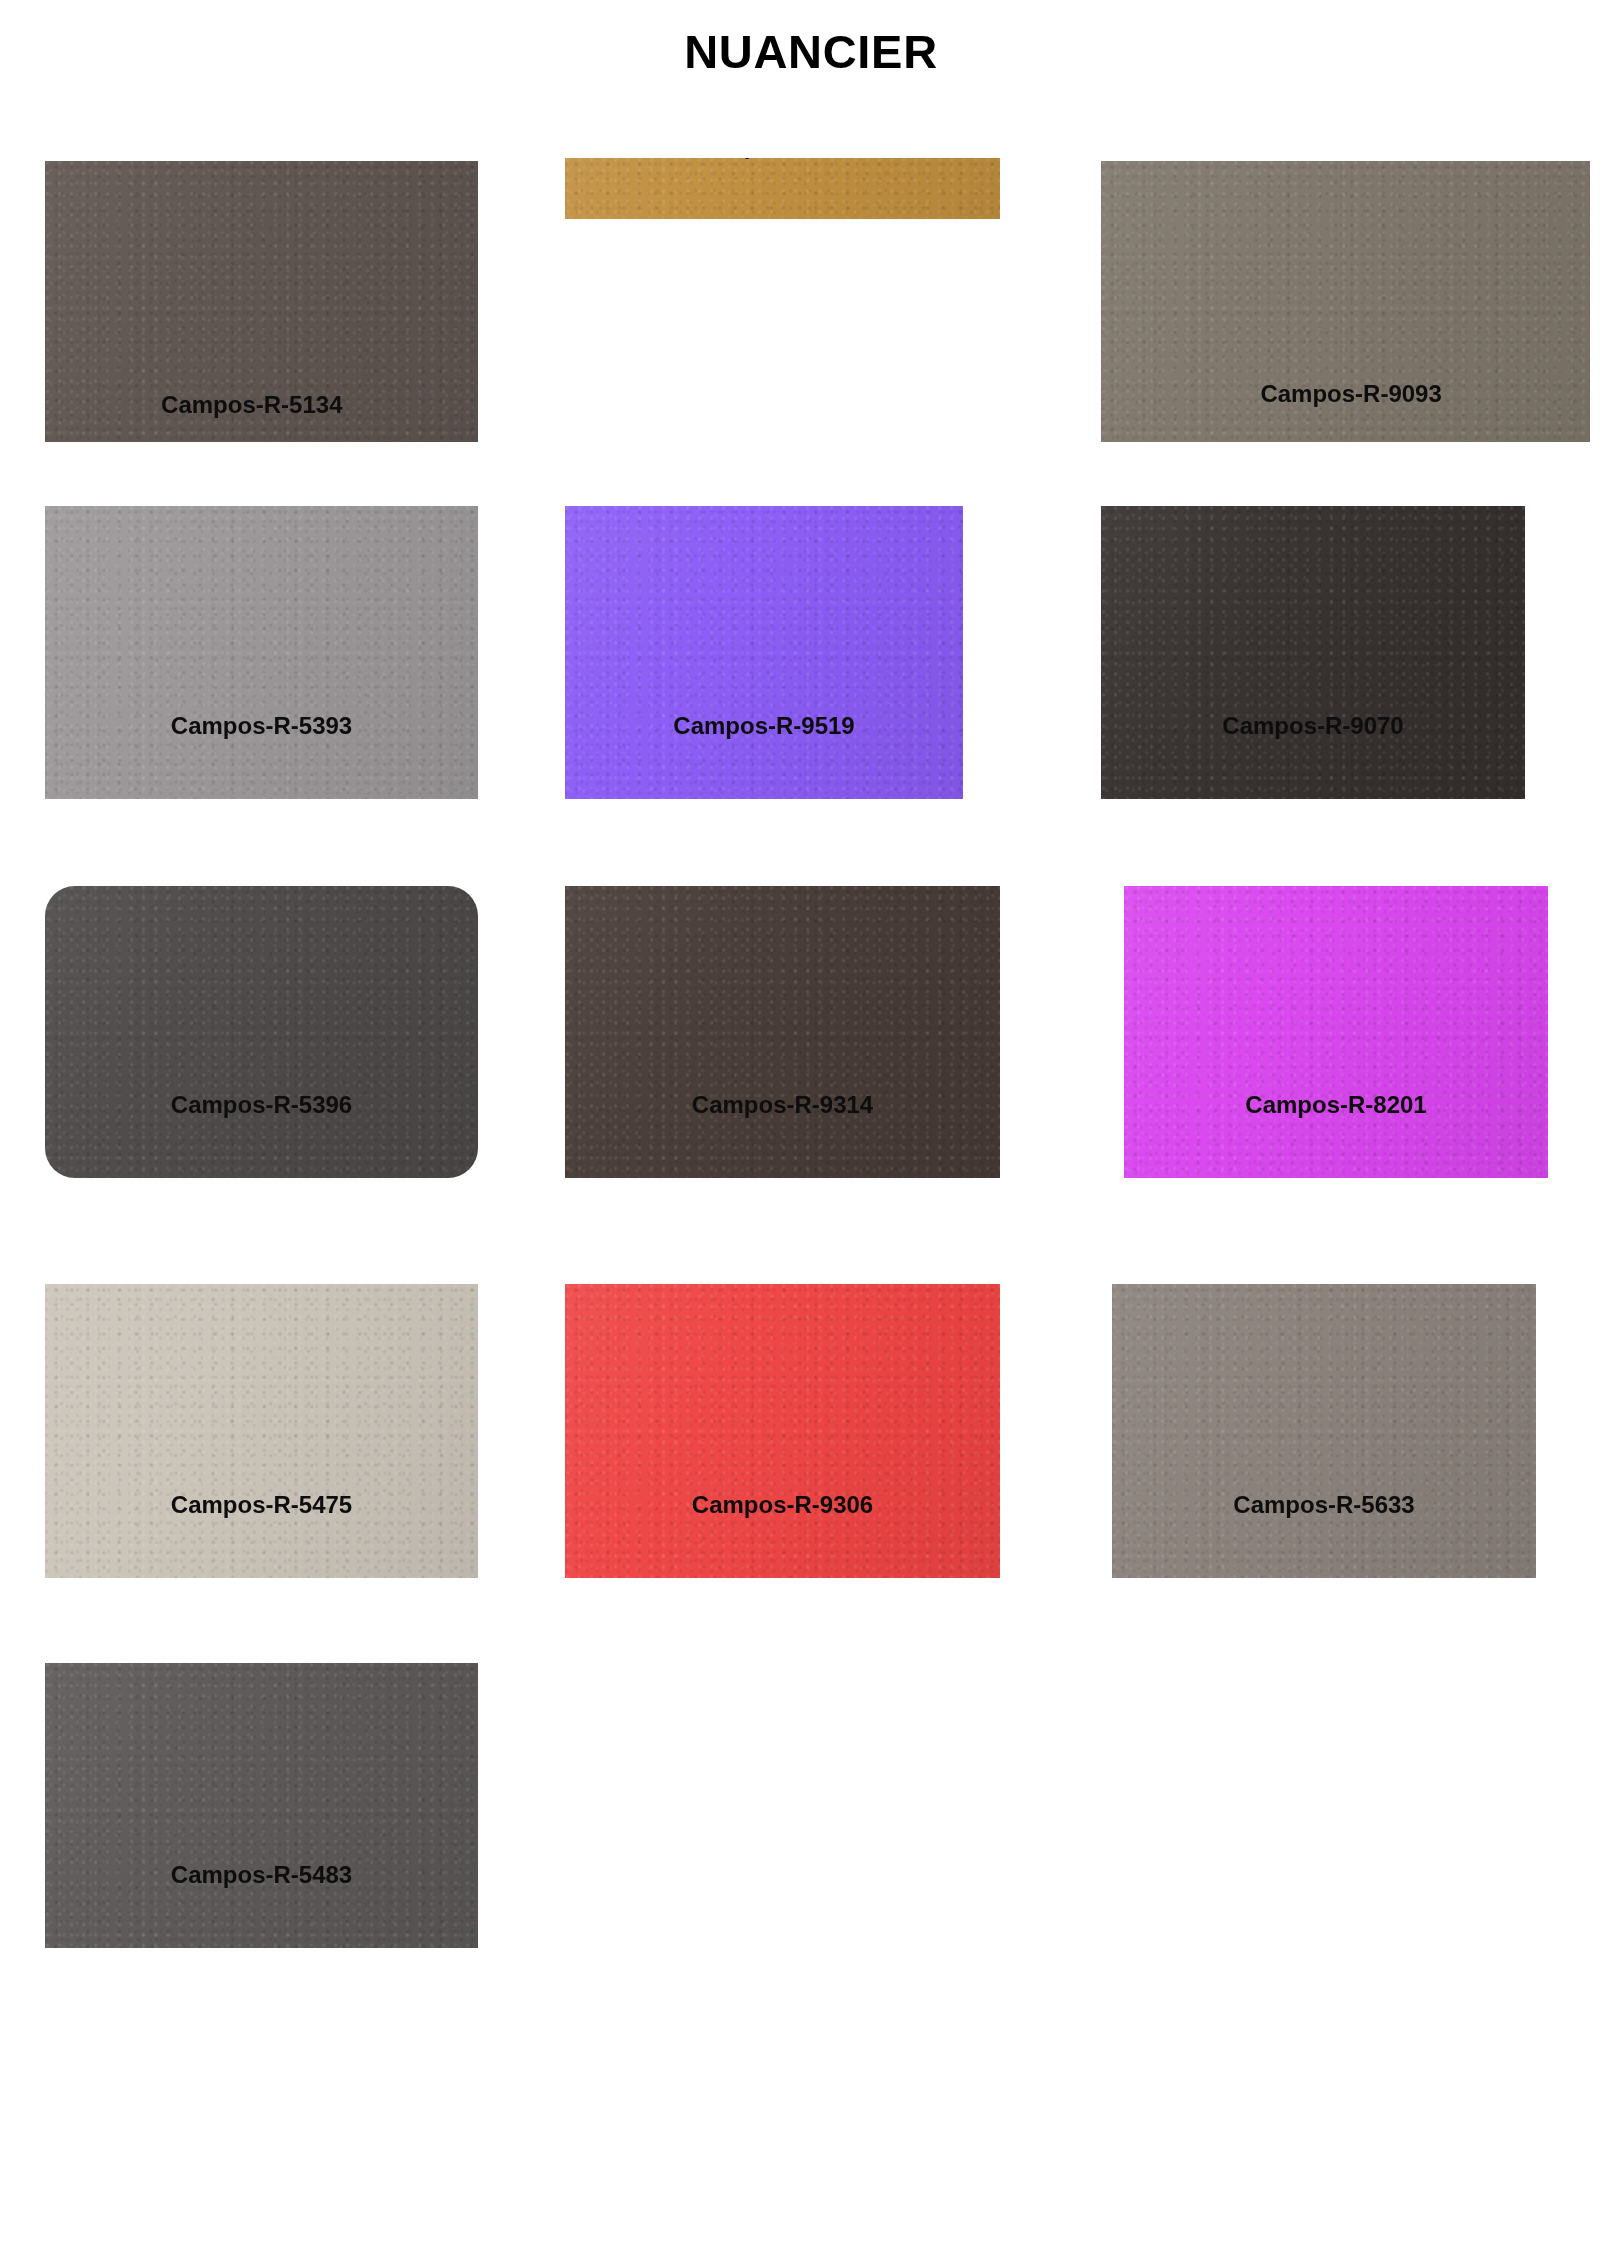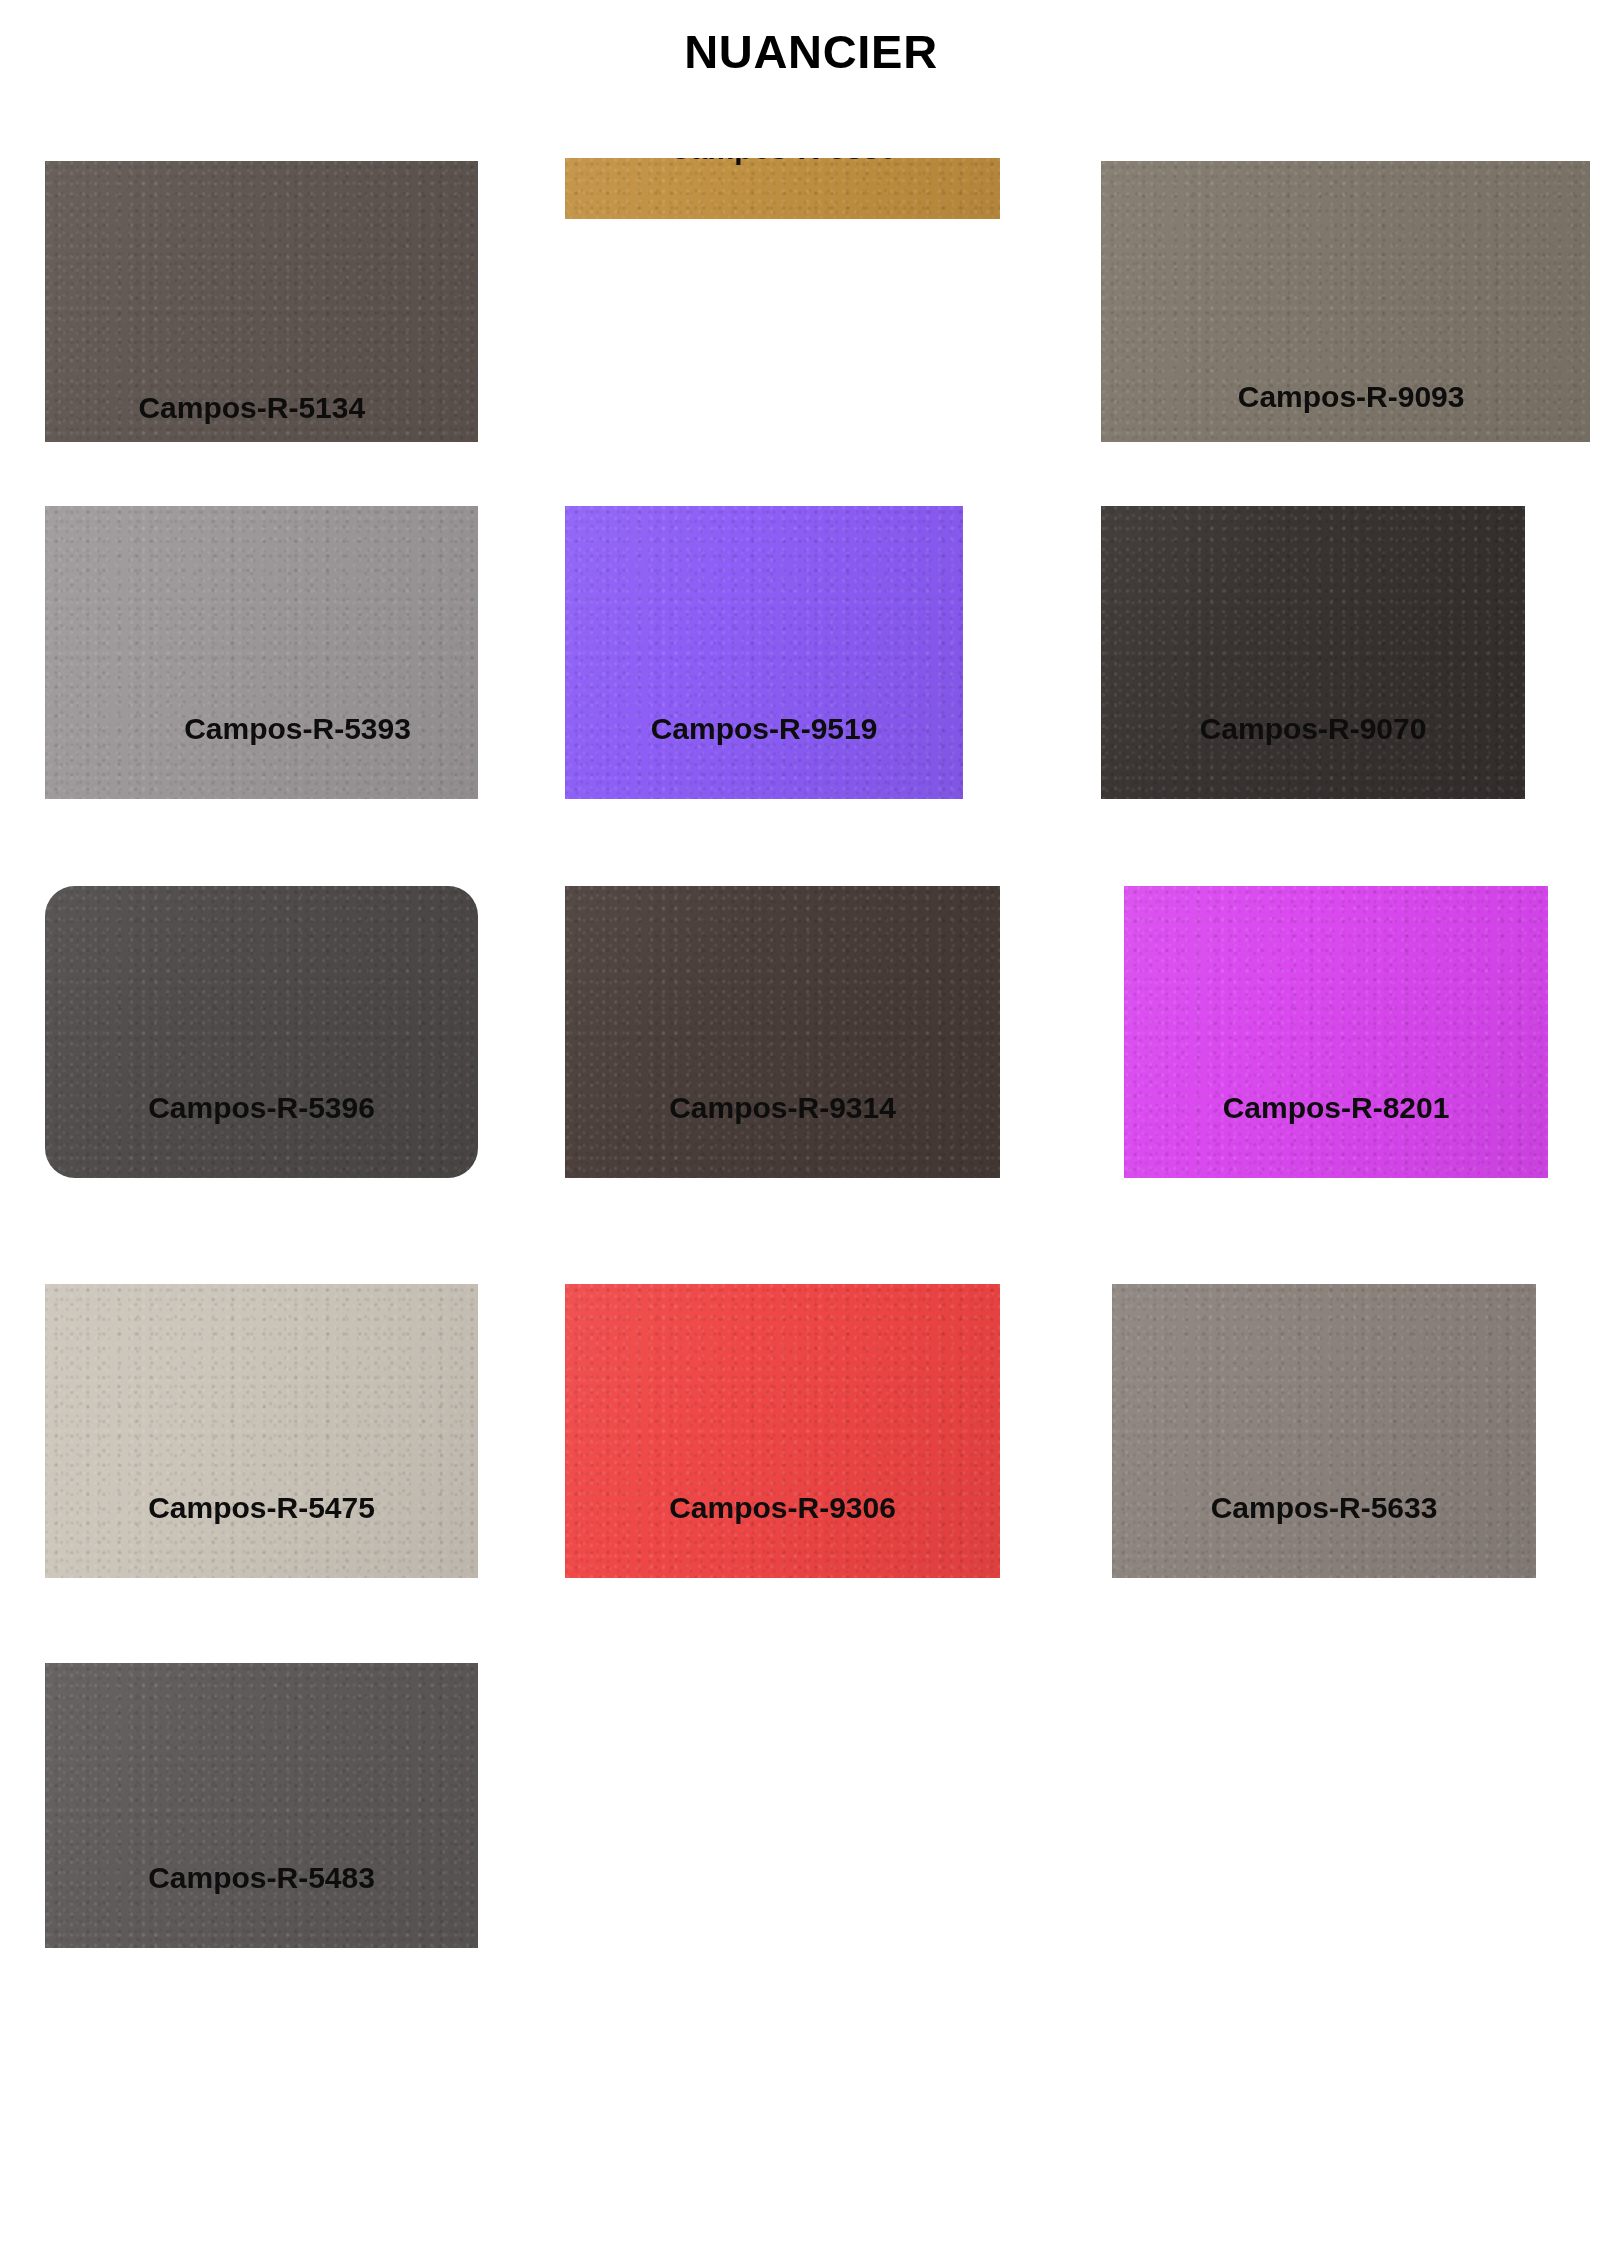--- a/index.html
+++ b/index.html
@@ -53,21 +53,21 @@
   .swatch .sheen {
     position: absolute;
     inset: 0;
     pointer-events: none;
     background: linear-gradient(118deg, rgba(255,255,255,0.075) 0%, rgba(255,255,255,0.02) 34%, rgba(0,0,0,0.035) 72%, rgba(0,0,0,0.075) 100%);
   }
   .swatch-label {
     position: absolute;
     width: 100%;
     text-align: center;
-    font-size: 30px;
+    font-size: 24px;
     font-weight: bold;
     color: #0d0d0d;
     font-family: "Liberation Sans", sans-serif;
     white-space: nowrap;
     z-index: 4;
   }
 </style>
 </head>
 <body>
 
@@ -84,21 +84,21 @@
       <div class="swatch" style="left: 565px; top: 158px; width: 435px; height: 61px; background: rgb(192, 143, 63);">
         <div class="grain"></div>
         <div class="sheen"></div>
         <div class="swatch-label" style="top: -26px; color: rgb(13, 13, 13);">Campos-R-9336</div>
       </div>
       <div class="swatch" style="left: 1101px; top: 161px; width: 489px; height: 281px; background: rgb(126, 118, 106);">
         <div class="grain"></div>
         <div class="sheen"></div>
         <div class="swatch-label" style="top: 219px; color: rgb(13, 13, 13); transform: translateX(5.6px);">Campos-R-9093</div>
       </div>
-      <div class="swatch" style="left: 45px; top: 506px; width: 433px; height: 293px; background: rgb(155, 151, 153); padding-left: 36px;">
+      <div class="swatch" style="left: 45px; top: 506px; width: 433px; height: 293px; background: rgb(155, 151, 153);">
         <div class="grain"></div>
         <div class="sheen"></div>
         <div class="swatch-label" style="top: 206px; color: rgb(13, 13, 13);">Campos-R-5393</div>
       </div>
       <div class="swatch" style="left: 565px; top: 506px; width: 398px; height: 293px; background: #8b5cf6;">
         <div class="grain"></div>
         <div class="sheen"></div>
         <div class="swatch-label" style="top: 206px; color: rgb(13, 13, 13);">Campos-R-9519</div>
       </div>
       <div class="swatch" style="left: 1101px; top: 506px; width: 424px; height: 293px; background: rgb(54, 48, 46);">

